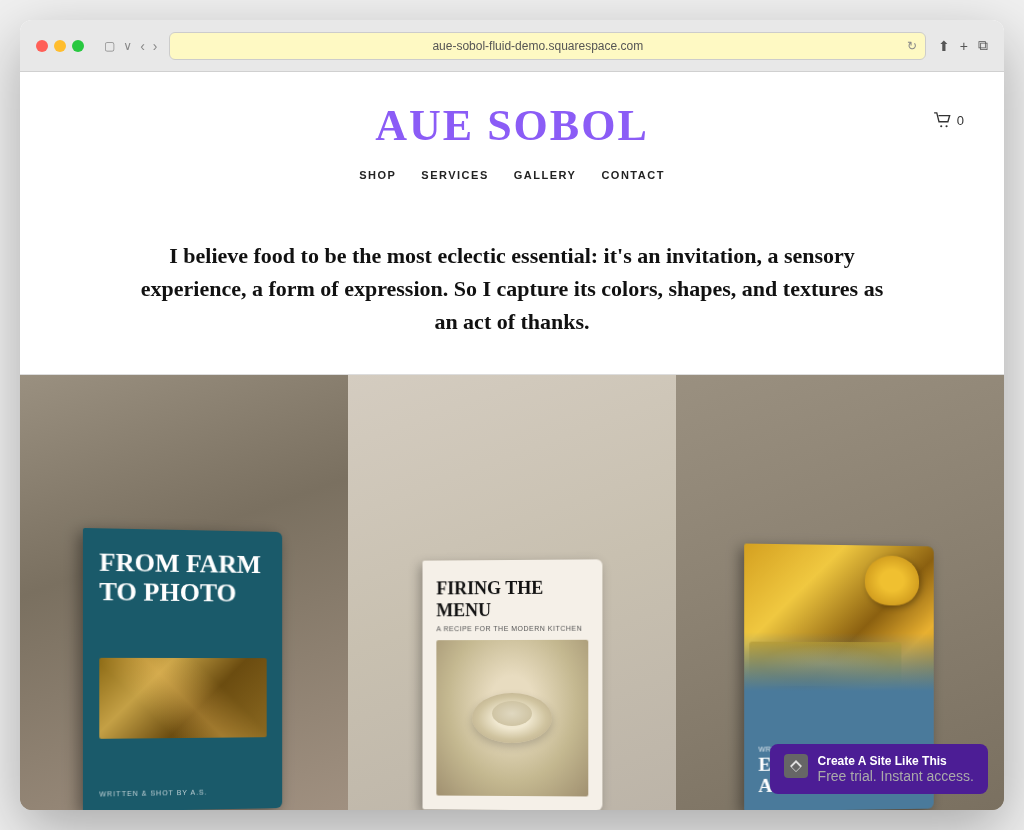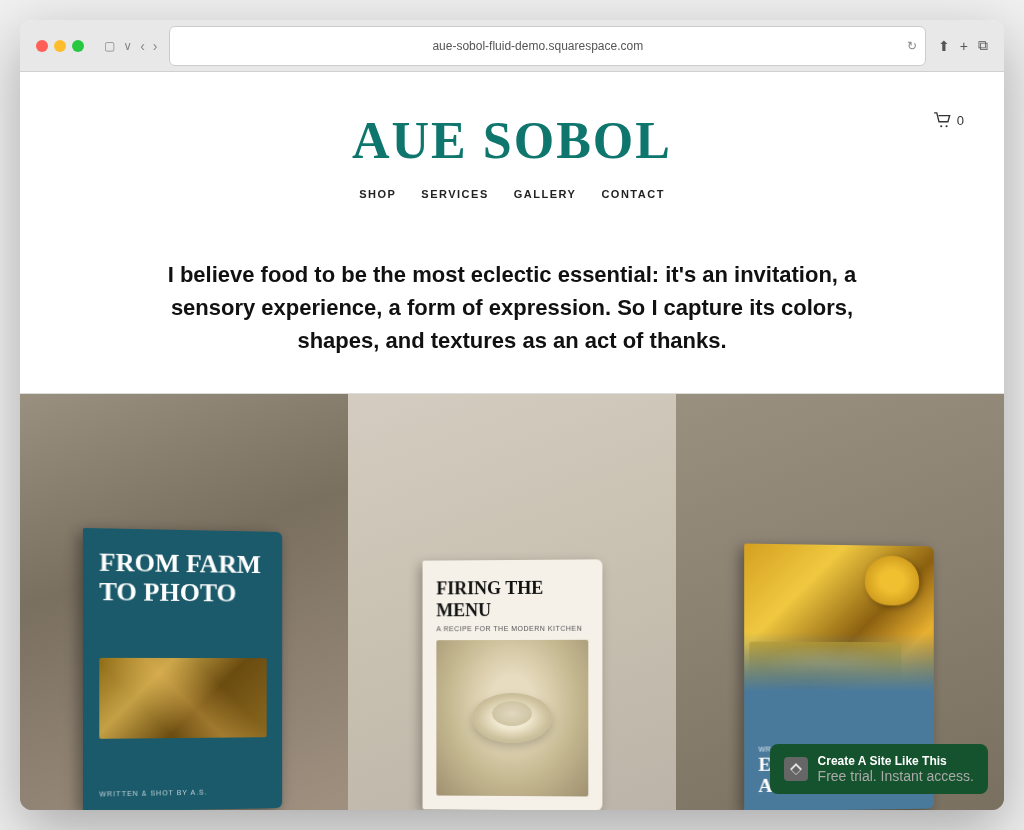--- a/index.html
+++ b/index.html
@@ -64,24 +64,24 @@
       cursor: pointer;
     }
 
     .window-icon {
       color: #888;
       font-size: 12px;
     }
 
     .address-bar {
       flex: 1;
-      background: #ffffff;
+      background: #fef9c3;
       border: 1px solid #ccc;
       border-radius: 6px;
-      height: 40px;
+      height: 28px;
       display: flex;
       align-items: center;
       justify-content: center;
       padding: 0 30px 0 10px;
       position: relative;
     }
 
     .address-text {
       font-size: 12px;
       color: #555;
@@ -116,27 +116,26 @@
 
     
     .site-header {
       background: #ffffff;
       padding: 28px 40px 0;
       text-align: center;
       position: relative;
     }
 
     .site-title {
-      font-size: 52px;
+      font-size: 44px;
       font-weight: 900;
-      color: #0f766e;
+      color: #8b5cf6;
       letter-spacing: 2px;
       font-family: Georgia, 'Times New Roman', serif;
       margin-bottom: 14px;
-      margin-top: 11px;
     }
 
     .cart-icon-wrapper {
       position: absolute;
       right: 40px;
       top: 40px;
       display: flex;
       align-items: center;
       gap: 4px;
       color: #333;
@@ -170,21 +169,21 @@
       padding: 40px 80px 36px;
       text-align: center;
       border-bottom: 1px solid #ddd;
     }
 
     .hero-quote {
       font-size: 22px;
       font-weight: 700;
       line-height: 1.5;
       color: #111;
-      font-family: Liberation Sans, sans-serif;
+      font-family: Liberation Serif, serif;
       max-width: 760px;
       margin: 0 auto;
     }
 
     
     .books-section {
       flex: 1;
       background: #8a8070;
       display: flex;
       align-items: flex-end;
@@ -436,26 +435,26 @@
       position: relative;
       z-index: 2;
       margin-bottom: 2px;
     }
 
     
     .squarespace-banner {
       position: absolute;
       bottom: 16px;
       right: 16px;
-      background: #14532d;
+      background: #4c1d95;
       color: #fff;
       border-radius: 8px;
       padding: 10px 14px;
       display: flex;
-      align-items: center;
+      align-items: flex-start;
       gap: 10px;
       z-index: 10;
     }
 
     .ss-logo {
       width: 24px;
       height: 24px;
       background: #666;
       border-radius: 4px;
       display: flex;

